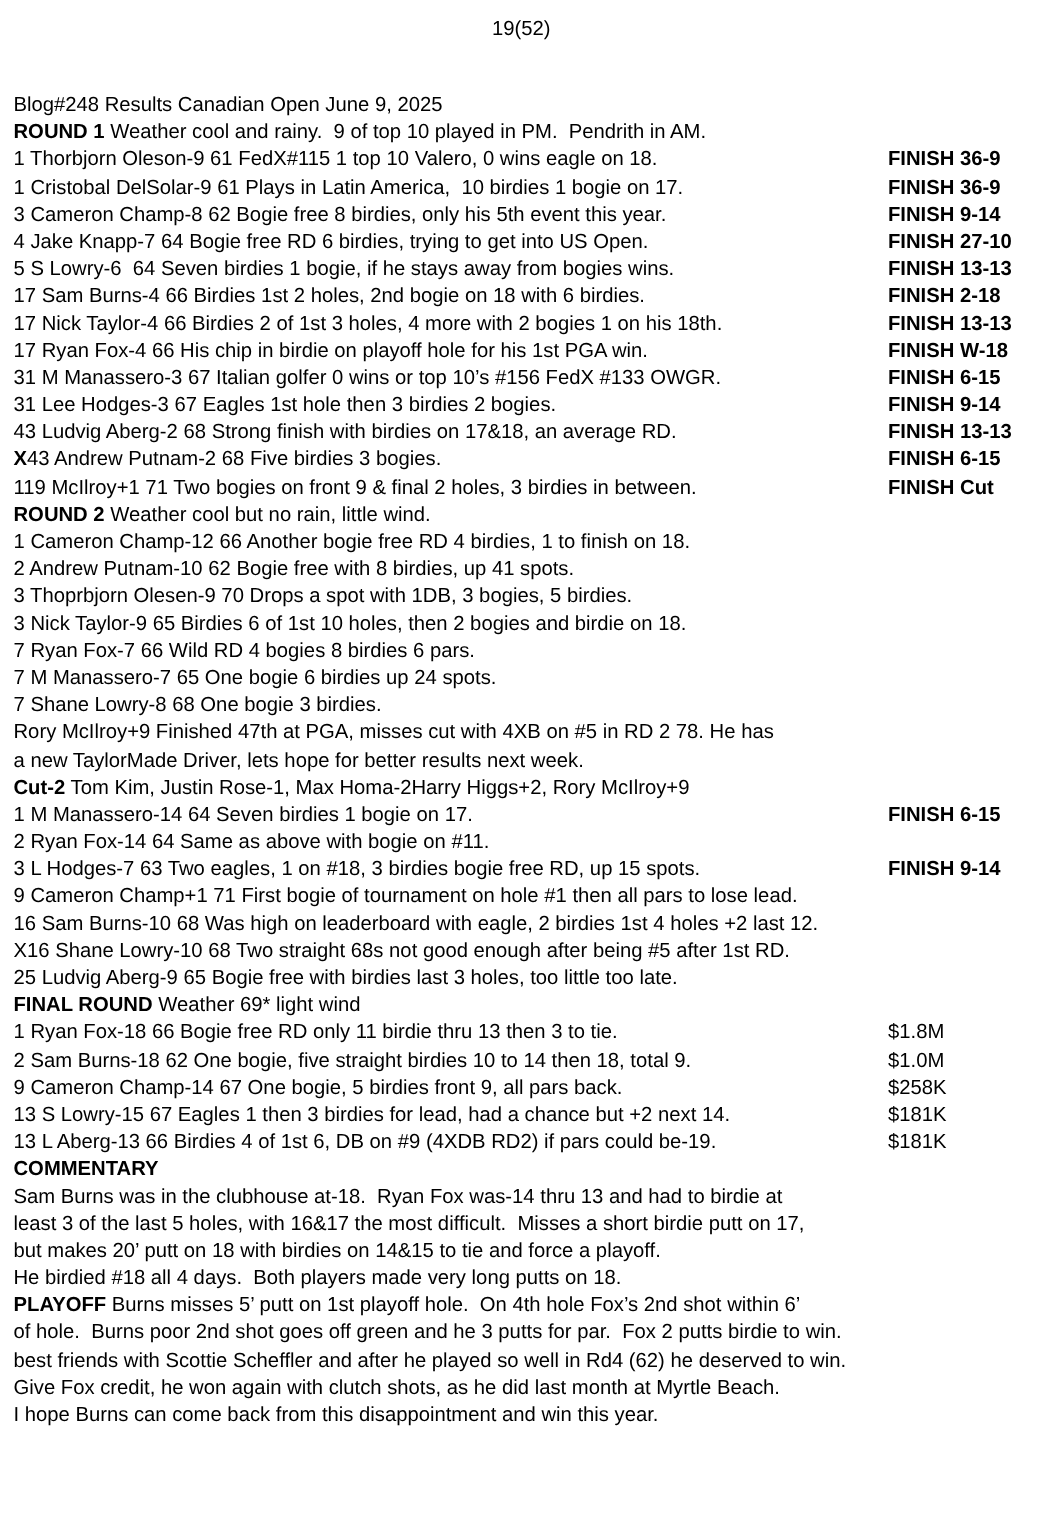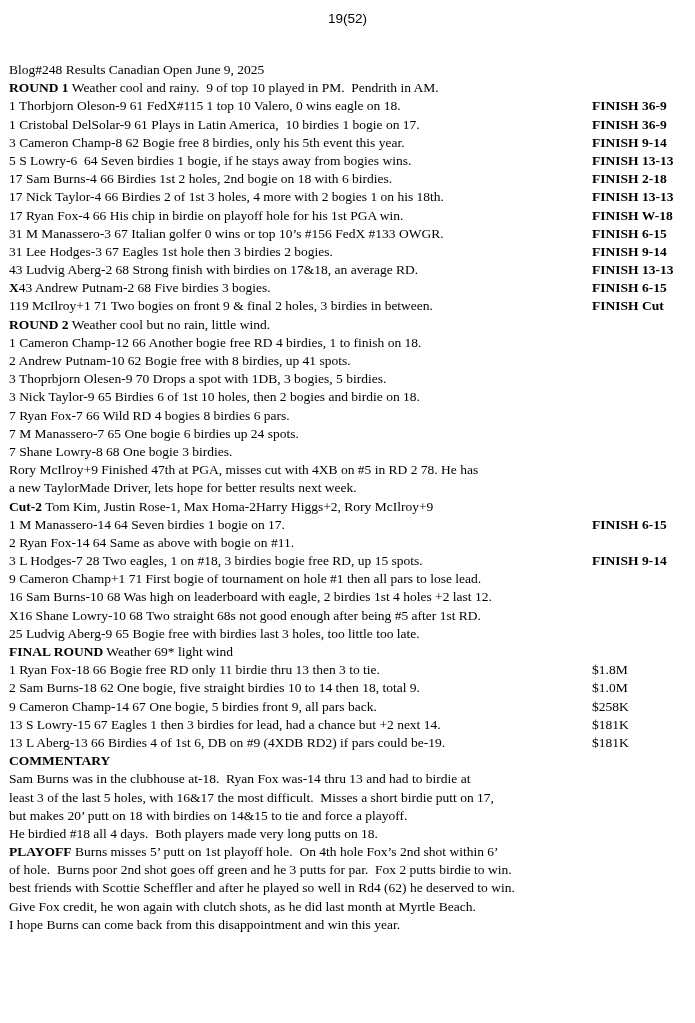--- a/index.html
+++ b/index.html
@@ -29,21 +29,20 @@
     position: absolute;
     top: 61px;
     left: 9px;
     right: 0;
   }
   .line {
     position: relative;
     height: 18.2px;
     line-height: 18.2px;
     white-space: pre;
-    font-family: Liberation Serif, serif;
   }
   .b {
     font-weight: bold;
   }
   .right {
     position: absolute;
     left: 583px;
     top: 0;
   }
 </style>
@@ -51,20 +50,21 @@
 <body>
 
 <div class="page">
   <div class="page-number">19(52)</div>
   <div class="content" id="content">
       <div class="line"><span>Blog#248 Results Canadian Open June 9, 2025</span></div>
       <div class="line"><span class="b">ROUND 1</span><span> Weather cool and rainy.  9 of top 10 played in PM.  Pendrith in AM.</span></div>
       <div class="line"><span>1 Thorbjorn Oleson-9 61 FedX#115 1 top 10 Valero, 0 wins eagle on 18.</span><span class="right b">FINISH 36-9</span></div>
       <div class="line"><span>1 Cristobal DelSolar-9 61 Plays in Latin America,  10 birdies 1 bogie on 17.</span><span class="right b">FINISH 36-9</span></div>
       <div class="line"><span>3 Cameron Champ-8 62 Bogie free 8 birdies, only his 5th event this year.</span><span class="right b">FINISH 9-14</span></div>
+      <div class="line"><span>4 Jake Knapp-7 64 Bogie free RD 6 birdies, trying to get into US Open.</span><span class="right b">FINISH 27-10</span></div>
       <div class="line"><span>5 S Lowry-6  64 Seven birdies 1 bogie, if he stays away from bogies wins.</span><span class="right b">FINISH 13-13</span></div>
       <div class="line"><span>17 Sam Burns-4 66 Birdies 1st 2 holes, 2nd bogie on 18 with 6 birdies.</span><span class="right b">FINISH 2-18</span></div>
       <div class="line"><span>17 Nick Taylor-4 66 Birdies 2 of 1st 3 holes, 4 more with 2 bogies 1 on his 18th.</span><span class="right b">FINISH 13-13</span></div>
       <div class="line"><span>17 Ryan Fox-4 66 His chip in birdie on playoff hole for his 1st PGA win.</span><span class="right b">FINISH W-18</span></div>
       <div class="line"><span>31 M Manassero-3 67 Italian golfer 0 wins or top 10’s #156 FedX #133 OWGR.</span><span class="right b">FINISH 6-15</span></div>
       <div class="line"><span>31 Lee Hodges-3 67 Eagles 1st hole then 3 birdies 2 bogies.</span><span class="right b">FINISH 9-14</span></div>
       <div class="line"><span>43 Ludvig Aberg-2 68 Strong finish with birdies on 17&amp;18, an average RD.</span><span class="right b">FINISH 13-13</span></div>
       <div class="line"><span class="b">X</span><span>43 Andrew Putnam-2 68 Five birdies 3 bogies.</span><span class="right b">FINISH 6-15</span></div>
       <div class="line"><span>119 McIlroy+1 71 Two bogies on front 9 &amp; final 2 holes, 3 birdies in between.</span><span class="right b">FINISH Cut</span></div>
       <div class="line"><span class="b">ROUND 2</span><span> Weather cool but no rain, little wind.</span></div>
@@ -73,21 +73,21 @@
       <div class="line"><span>3 Thoprbjorn Olesen-9 70 Drops a spot with 1DB, 3 bogies, 5 birdies.</span></div>
       <div class="line"><span>3 Nick Taylor-9 65 Birdies 6 of 1st 10 holes, then 2 bogies and birdie on 18.</span></div>
       <div class="line"><span>7 Ryan Fox-7 66 Wild RD 4 bogies 8 birdies 6 pars.</span></div>
       <div class="line"><span>7 M Manassero-7 65 One bogie 6 birdies up 24 spots.</span></div>
       <div class="line"><span>7 Shane Lowry-8 68 One bogie 3 birdies.</span></div>
       <div class="line"><span>Rory McIlroy+9 Finished 47th at PGA, misses cut with 4XB on #5 in RD 2 78. He has</span></div>
       <div class="line"><span>a new TaylorMade Driver, lets hope for better results next week.</span></div>
       <div class="line"><span class="b">Cut-2</span><span> Tom Kim, Justin Rose-1, Max Homa-2Harry Higgs+2, Rory McIlroy+9</span></div>
       <div class="line"><span>1 M Manassero-14 64 Seven birdies 1 bogie on 17.</span><span class="right b">FINISH 6-15</span></div>
       <div class="line"><span>2 Ryan Fox-14 64 Same as above with bogie on #11.</span></div>
-      <div class="line"><span>3 L Hodges-7 28 Two eagles, 1 on #18, 3 birdies bogie free RD, up 15 spots.</span><span class="right b">FINISH 9-14</span></div>
+      <div class="line"><span>3 L Hodges-7 63 Two eagles, 1 on #18, 3 birdies bogie free RD, up 15 spots.</span><span class="right b">FINISH 9-14</span></div>
       <div class="line"><span>9 Cameron Champ+1 71 First bogie of tournament on hole #1 then all pars to lose lead.</span></div>
       <div class="line"><span>16 Sam Burns-10 68 Was high on leaderboard with eagle, 2 birdies 1st 4 holes +2 last 12.</span></div>
       <div class="line"><span>X16 Shane Lowry-10 68 Two straight 68s not good enough after being #5 after 1st RD.</span></div>
       <div class="line"><span>25 Ludvig Aberg-9 65 Bogie free with birdies last 3 holes, too little too late.</span></div>
       <div class="line"><span class="b">FINAL ROUND</span><span> Weather 69* light wind</span></div>
       <div class="line"><span>1 Ryan Fox-18 66 Bogie free RD only 11 birdie thru 13 then 3 to tie.</span><span class="right">$1.8M</span></div>
       <div class="line"><span>2 Sam Burns-18 62 One bogie, five straight birdies 10 to 14 then 18, total 9.</span><span class="right">$1.0M</span></div>
       <div class="line"><span>9 Cameron Champ-14 67 One bogie, 5 birdies front 9, all pars back.</span><span class="right">$258K</span></div>
       <div class="line"><span>13 S Lowry-15 67 Eagles 1 then 3 birdies for lead, had a chance but +2 next 14.</span><span class="right">$181K</span></div>
       <div class="line"><span>13 L Aberg-13 66 Birdies 4 of 1st 6, DB on #9 (4XDB RD2) if pars could be-19.</span><span class="right">$181K</span></div>

